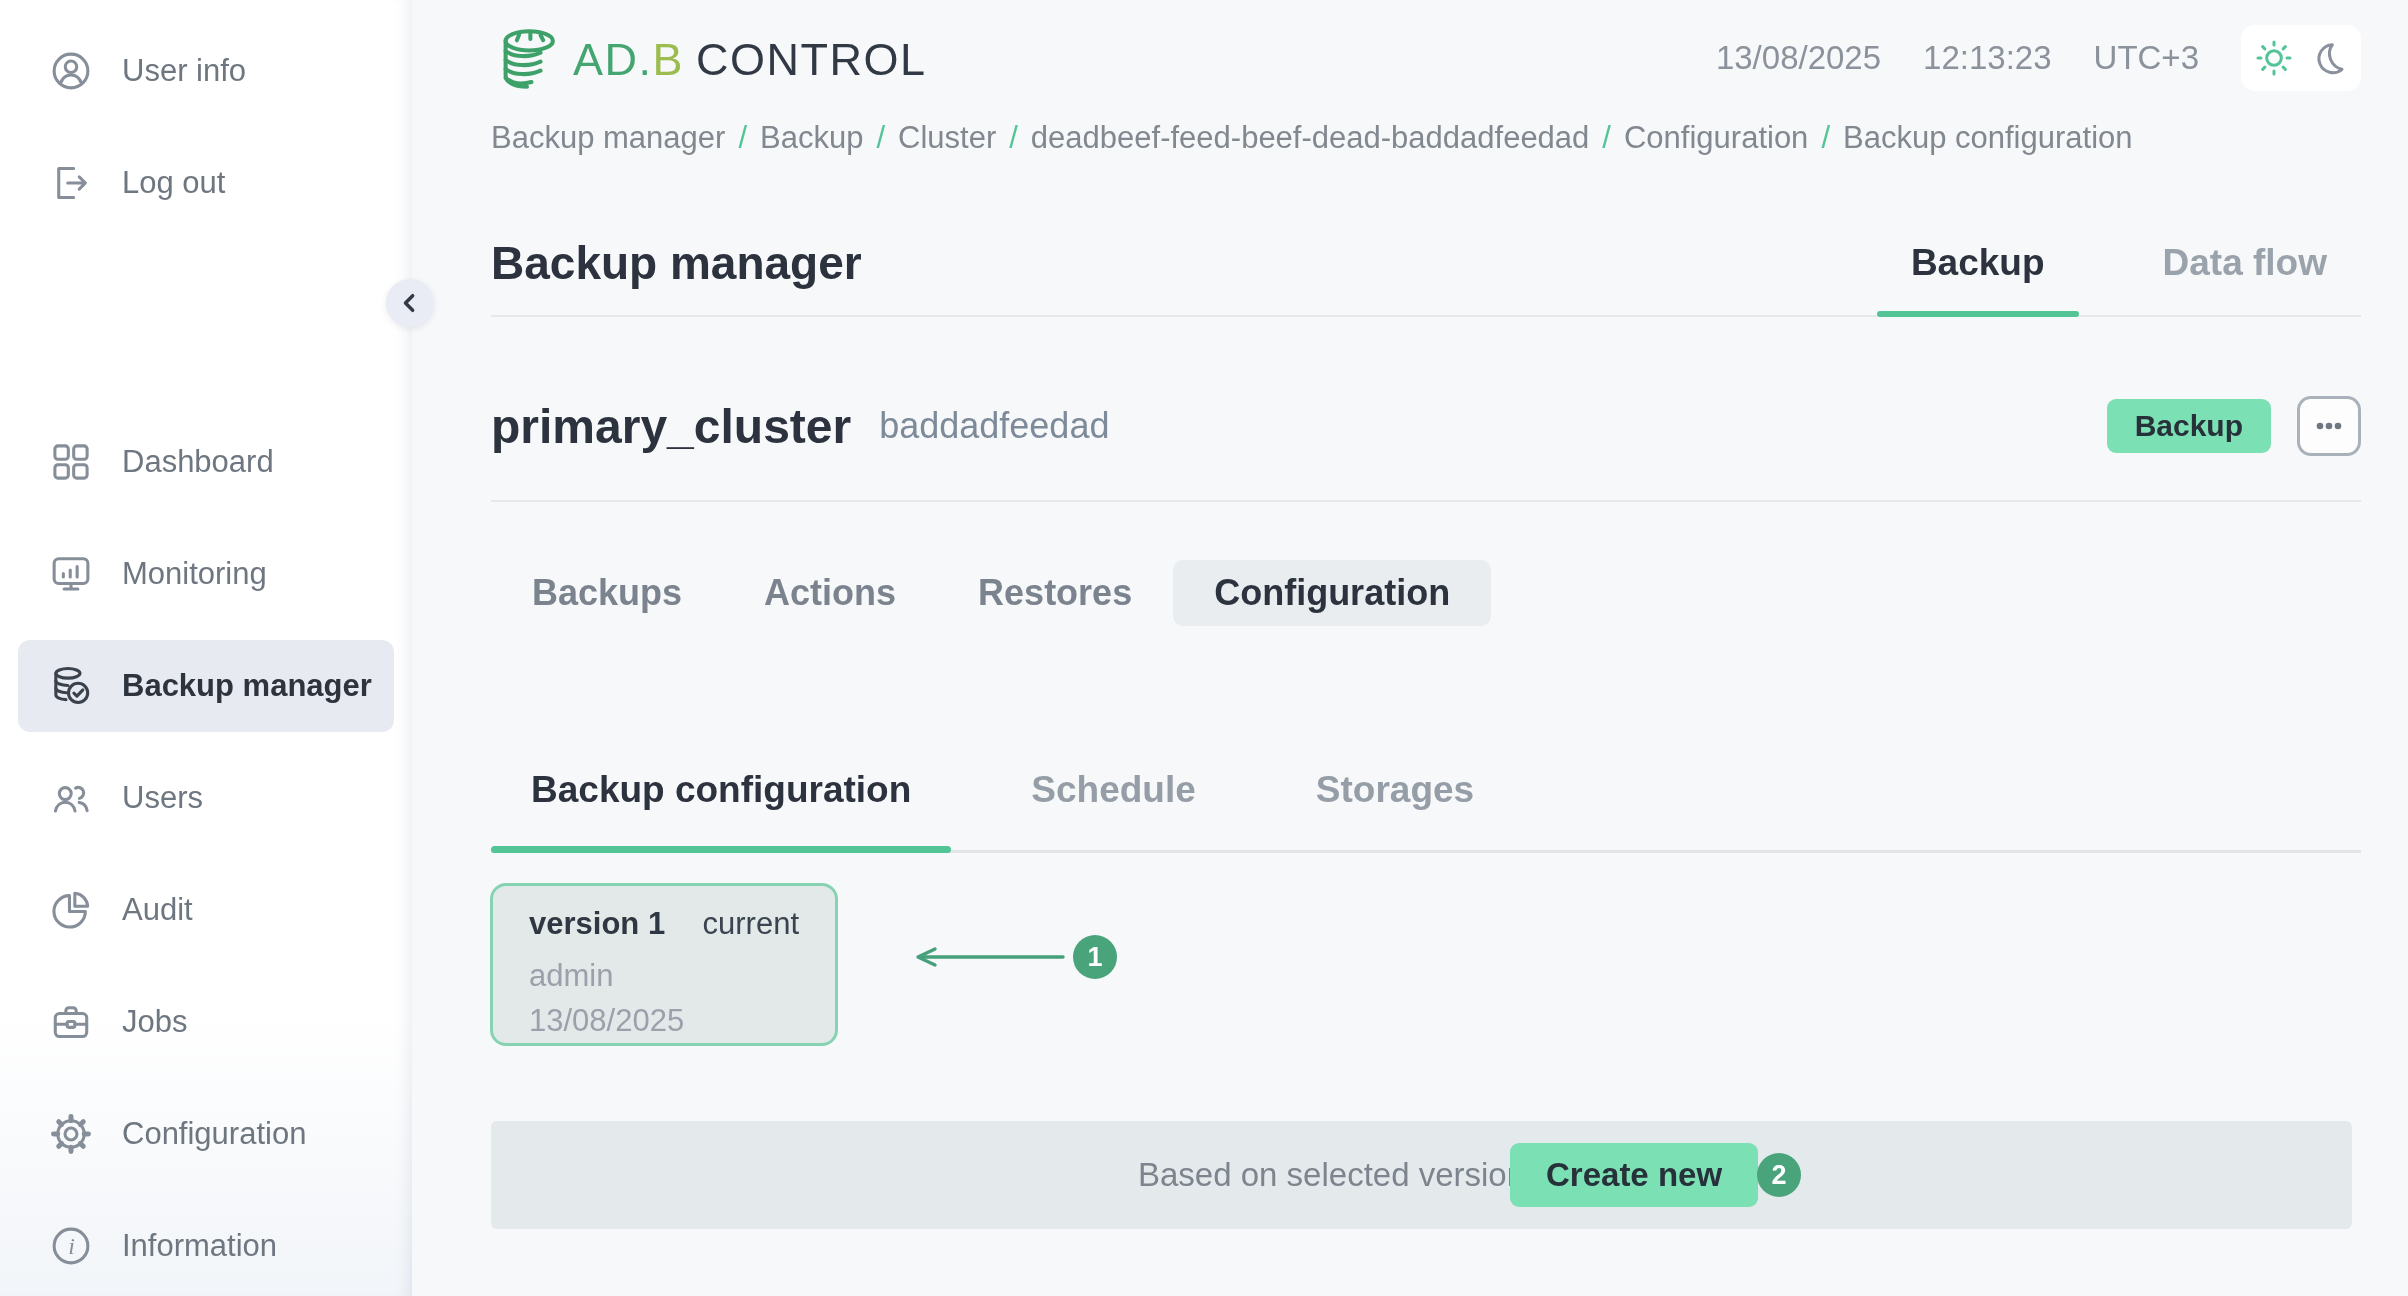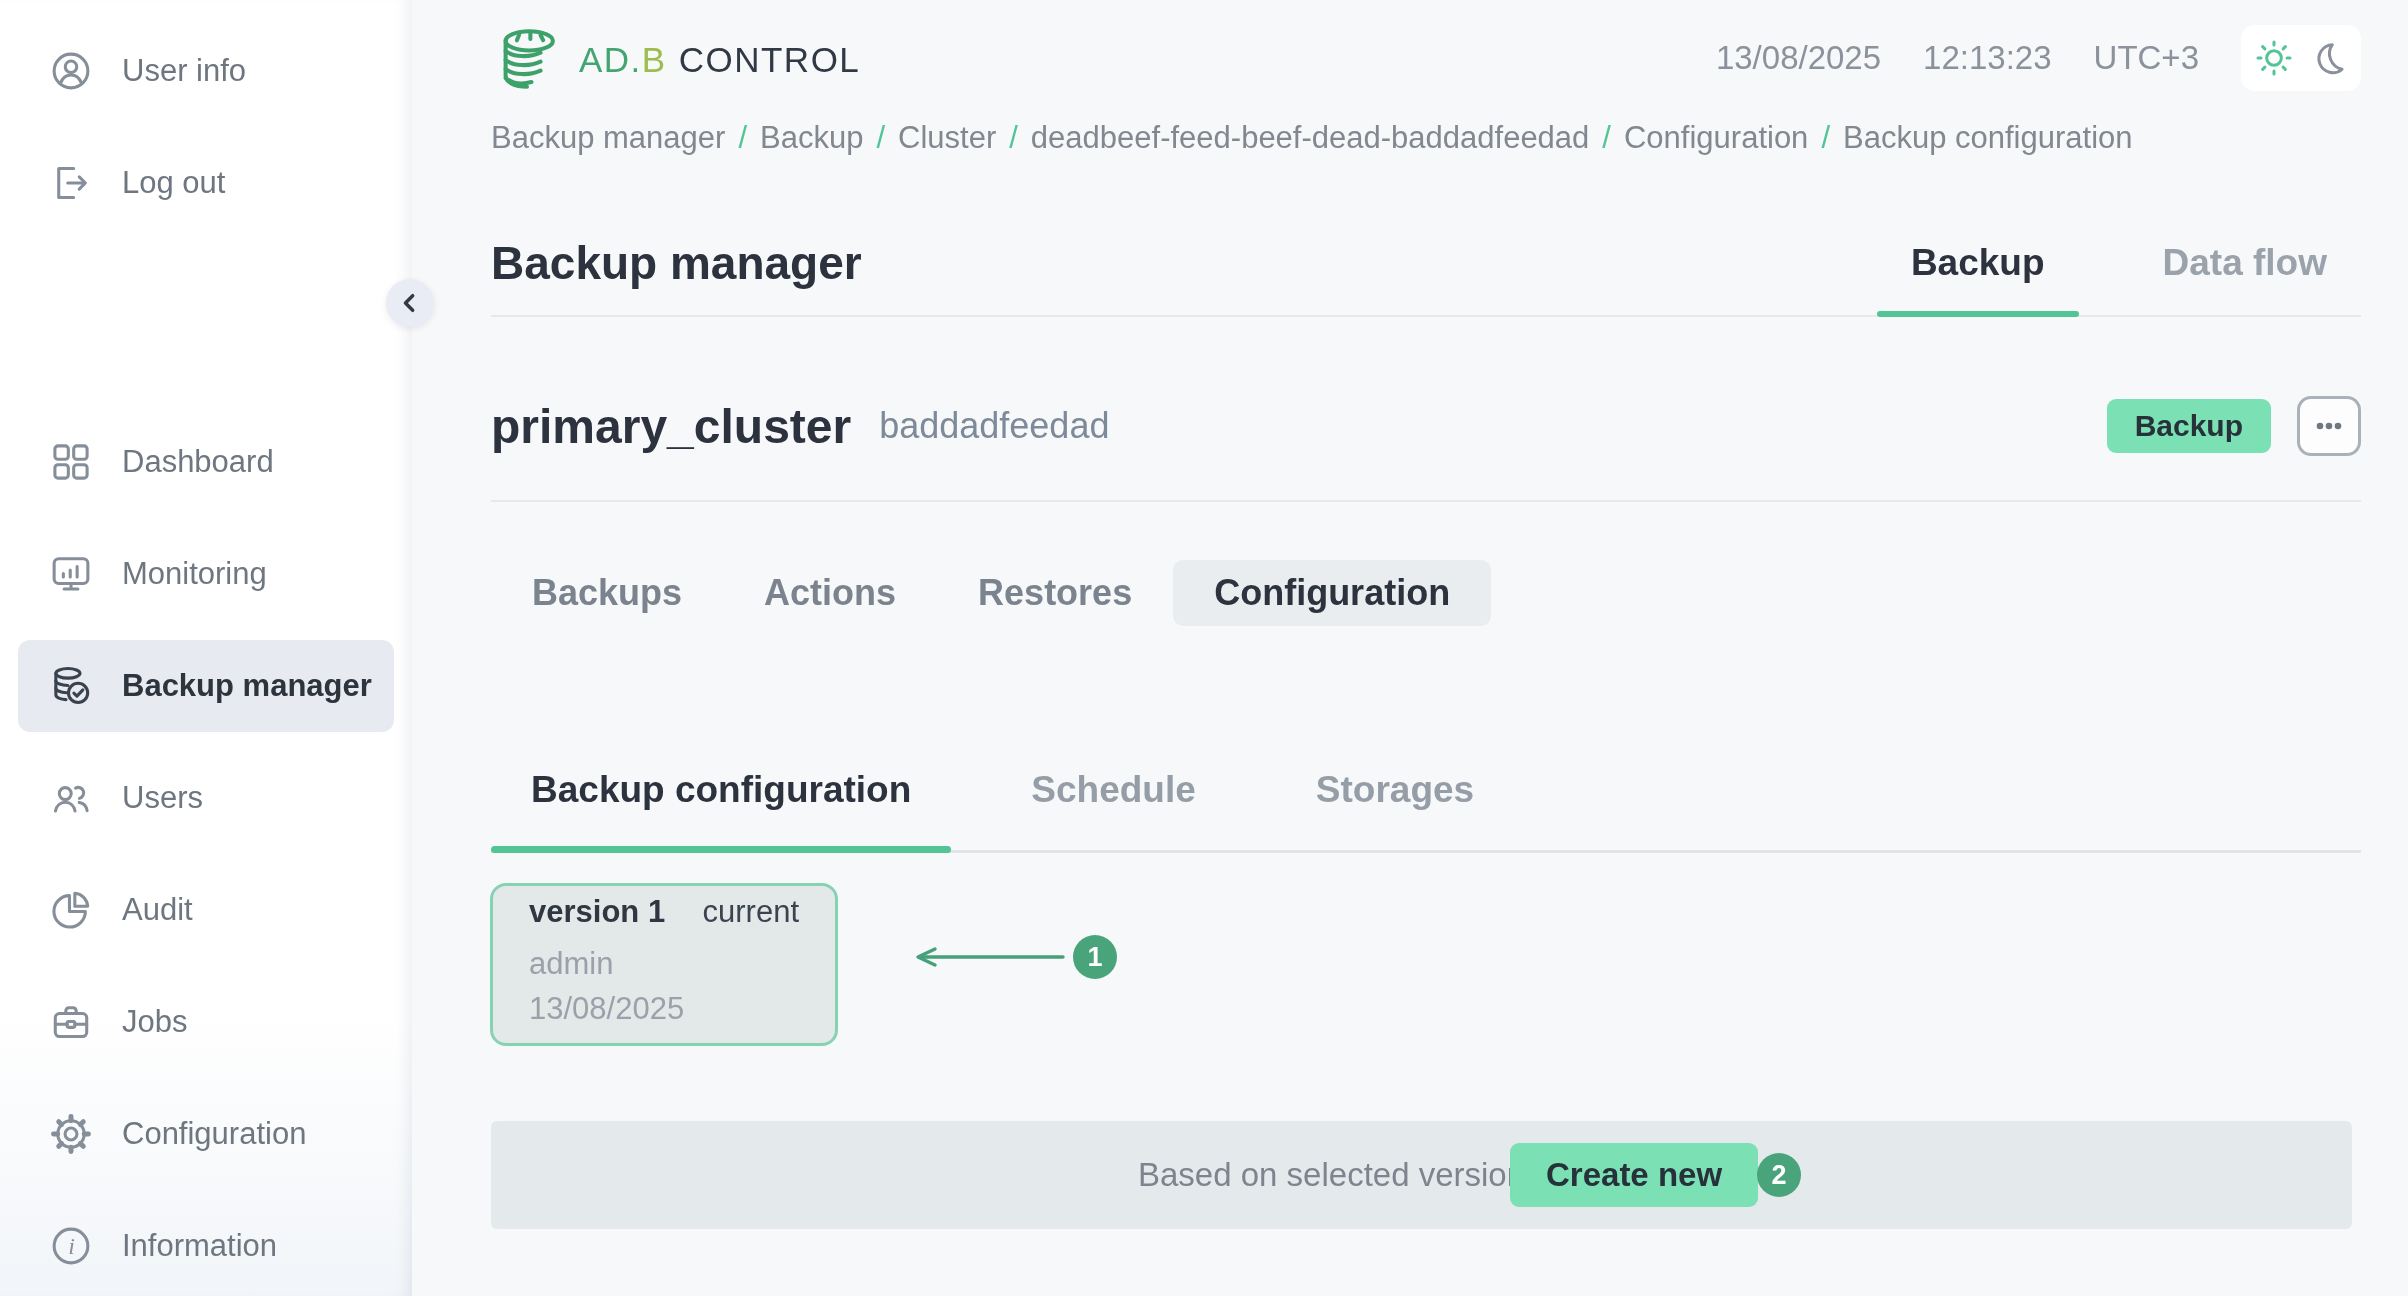--- a/index.html
+++ b/index.html
@@ -36,21 +36,21 @@
     position:absolute; left:386px; top:279px; width:48px; height:48px;
     border-radius:50%; background:#e9ecf5; border:none; cursor:pointer;
     display:flex; align-items:center; justify-content:center;
     box-shadow:0 2px 6px rgba(50,60,80,.10); z-index:3;
   }
 
   
   .main { position:absolute; left:412px; top:0; right:0; bottom:0; }
 
   .logo { position:absolute; left:79px; top:24px; display:flex; align-items:center; gap:10px; }
-  .logo-word { font-size:35px; font-weight:500; letter-spacing:1.5px;margin-left:6px; }
+  .logo-word { font-size:45px; font-weight:500; letter-spacing:1.5px; }
   .logo-ad { color:#44a571; } .logo-b { color:#9cbc4e; } .logo-control { color:#313944; margin-left:12px; }
 
   .topbar-meta {
     position:absolute; right:47px; top:22px; height:72px;
     display:flex; align-items:center; gap:42px;
     font-size:33px; color:#8b929c;
   }
   .theme-box {
     width:120px; height:66px; border-radius:14px; background:#ffffff;
     display:flex; align-items:center; justify-content:center; gap:14px;
@@ -117,21 +117,21 @@
   }
   .cfg-tab.active { color:#2c333e; font-weight:700; }
   .cfg-tab.active::after {
     content:""; position:absolute; left:0; right:0; bottom:0; height:7px;
     background:#52c496; border-radius:4px; z-index:1;
   }
 
   .version-card {
     position:absolute; left:78px; top:883px; width:348px; height:163px;
     background:#e3e8e9; border:3px solid #86d3b3; border-radius:16px;
-    padding:8px 36px; cursor:pointer;
+    padding:20px 36px; cursor:pointer;
   }
   .vc-head { display:flex; justify-content:space-between; align-items:baseline; }
   .vc-title { font-size:31px; font-weight:700; color:#2e3742; }
   .vc-badge { font-size:31px; color:#3a4350; }
   .vc-author { margin-top:16px; font-size:31px; color:#9aa1ab; }
   .vc-date { margin-top:9px; font-size:31px; color:#9aa1ab; }
 
   .anno-arrow { position:absolute; left:493px; top:944px; }
   .anno-badge {
     position:absolute; width:44px; height:44px; border-radius:50%;

